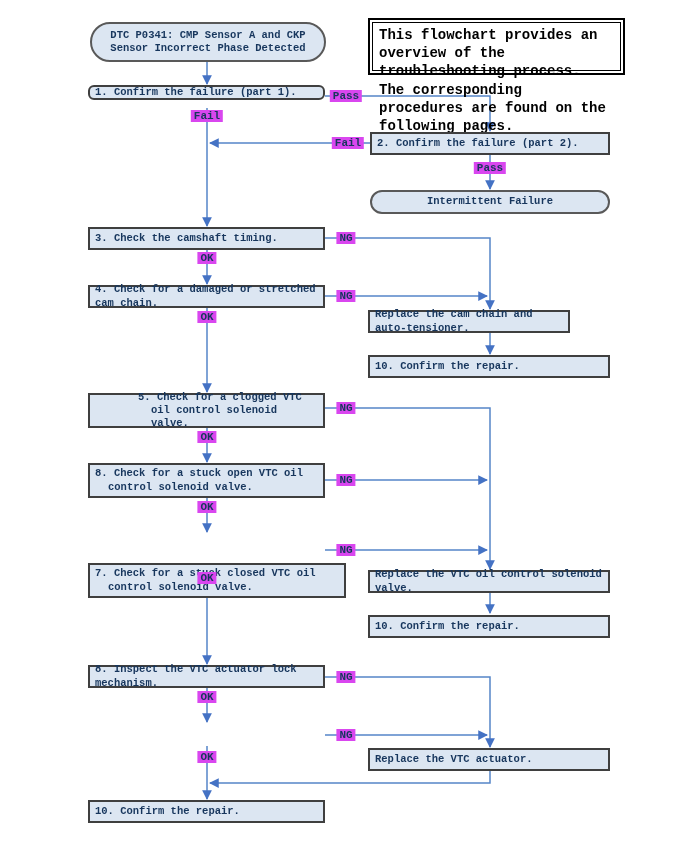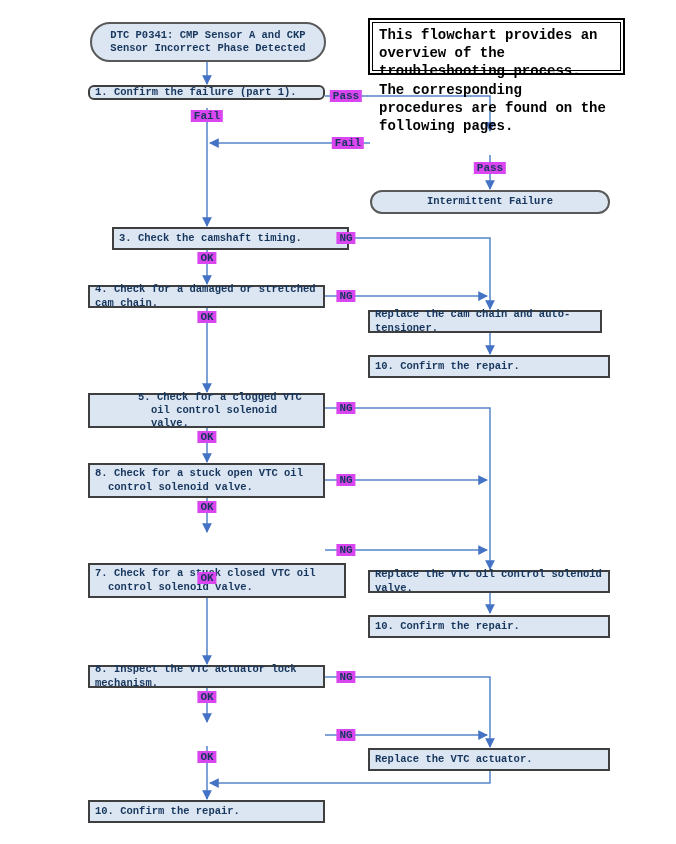--- a/index.html
+++ b/index.html
@@ -98,28 +98,29 @@
   </svg>
 
   <div class="box stadium" style="left:90px;top:22px;width:236px;height:40px;border-radius:20px;">DTC P0341: CMP Sensor A and CKP Sensor Incorrect Phase Detected</div>
 
   <div class="note-outer" style="left:368px;top:18px;width:257px;height:57px;">
     <div class="note-inner">This flowchart provides an overview of the troubleshooting process. The corresponding procedures are found on the following pages.</div>
   </div>
 
   <div class="box" style="left:88px;top:85px;width:237px;height:15px;border-radius:6px;">1. Confirm the failure (part 1).</div>
 
+  <div class="box" style="left:370px;top:132px;width:240px;height:23px;">2. Confirm the failure (part 2).</div>
 
   <div class="box stadium" style="left:370px;top:190px;width:240px;height:24px;border-radius:12px;">Intermittent Failure</div>
 
-  <div class="box" style="left:88px;top:227px;width:237px;height:23px;margin-left:24px;">3. Check the camshaft timing.</div>
+  <div class="box" style="left:88px;top:227px;width:237px;height:23px;">3. Check the camshaft timing.</div>
 
   <div class="box" style="left:88px;top:285px;width:237px;height:23px;">4. Check for a damaged or stretched cam chain.</div>
 
-  <div class="box" style="left:368px;top:310px;width:234px;height:23px;">Replace the cam chain and auto-tensioner.</div>
+  <div class="box" style="left:368px;top:310px;width:202px;height:23px;">Replace the cam chain and auto-tensioner.</div>
 
   <div class="box" style="left:368px;top:355px;width:242px;height:23px;">10. Confirm the repair.</div>
 
   <div class="box" style="left:88px;top:393px;width:237px;height:35px;padding-left:48px;">
     <span class="hang">5. Check for a clogged VTC oil control solenoid valve.</span>
   </div>
 
   <div class="box" style="left:88px;top:463px;width:237px;height:35px;">
     <span class="hang">8. Check for a stuck open VTC oil control solenoid valve.</span>
   </div>

